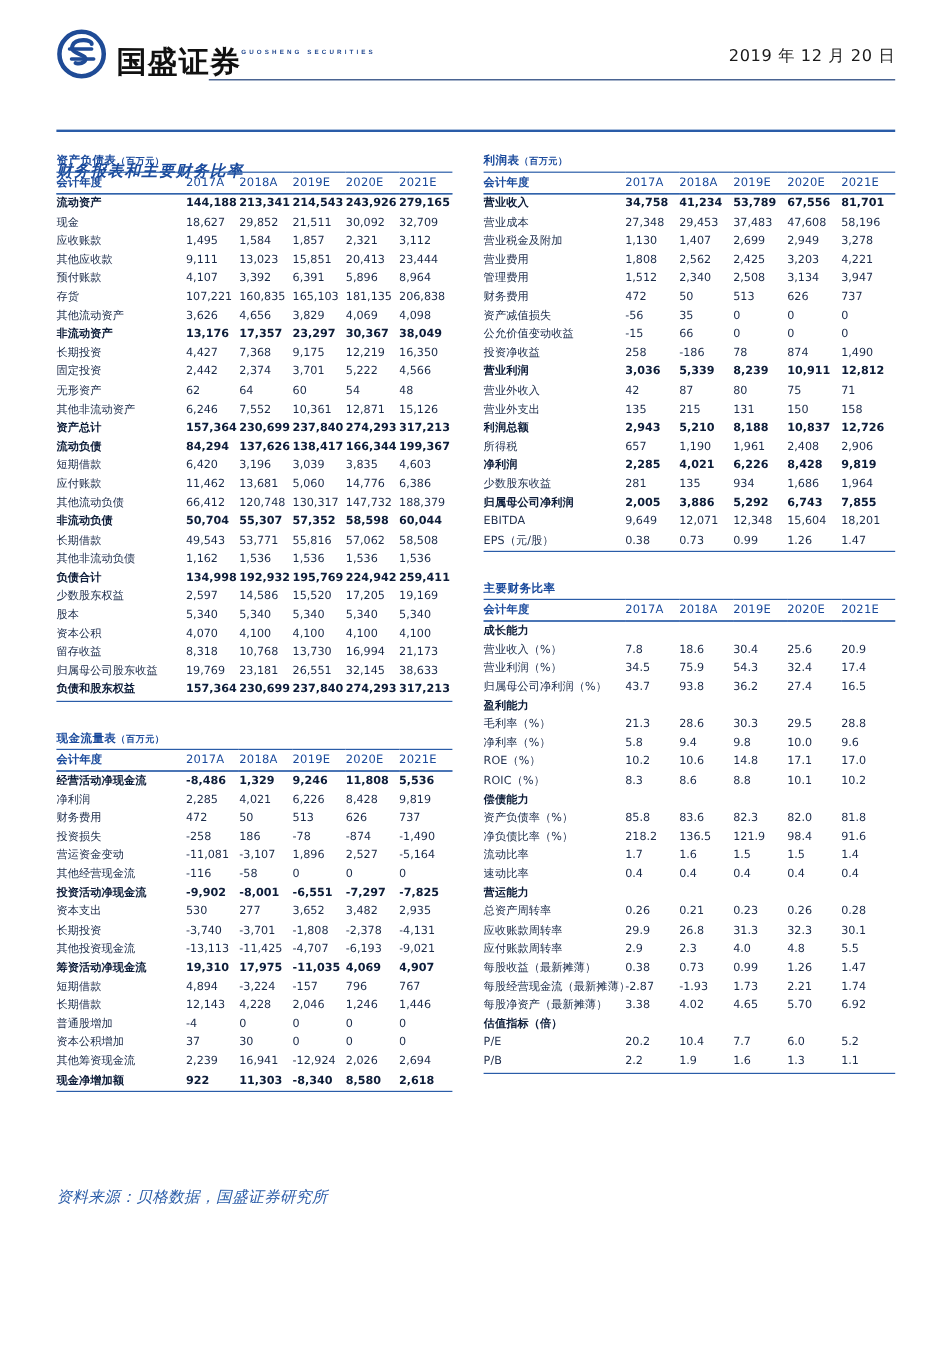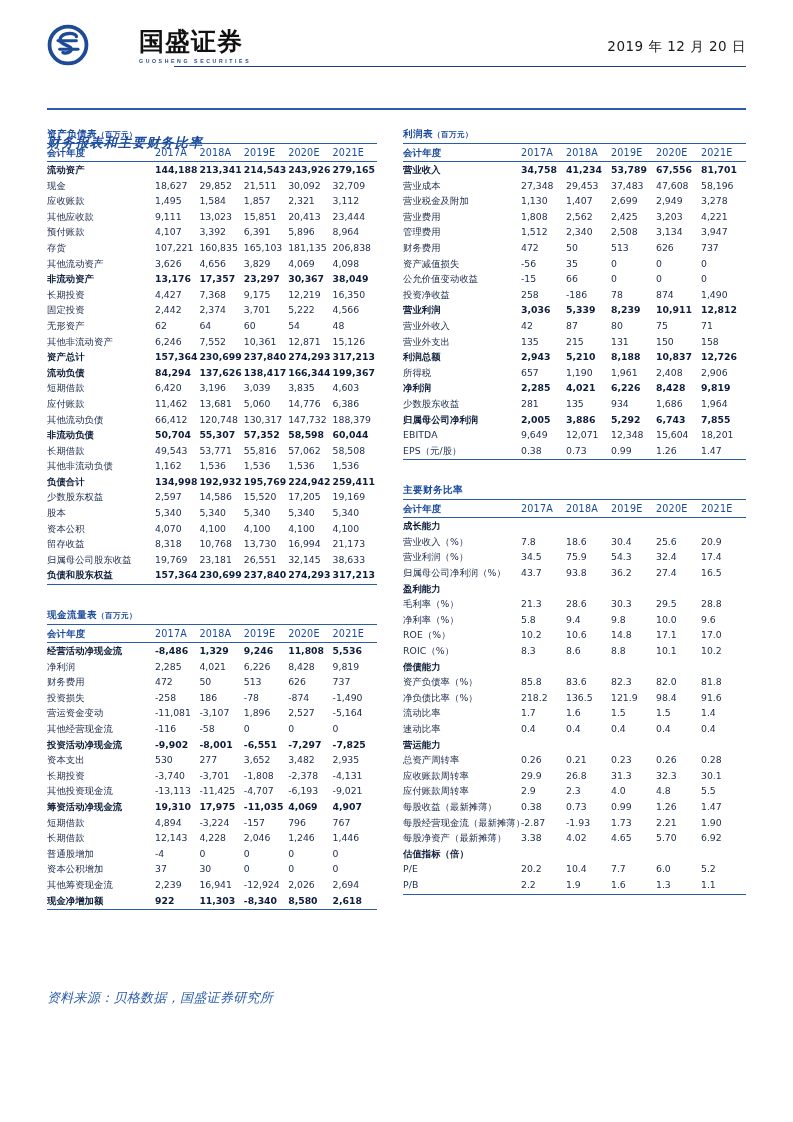--- a/index.html
+++ b/index.html
@@ -7,21 +7,21 @@
     width:793px;height:1122px;background:#ffffff;
     font-family:"Liberation Sans","DejaVu Sans",sans-serif;
     -webkit-font-smoothing:antialiased;
   }
   .page{position:relative;width:793px;height:1122px;overflow:hidden;}
 
   
   .header{position:absolute;left:0;top:0;width:793px;height:78px;}
   .logo-wrap{position:absolute;left:47px;top:24px;display:flex;align-items:flex-end;gap:8px;}
   .logo-mark{width:42px;height:42px;flex:0 0 42px;}
-  .logo-text-block{display:flex;flex-direction:column;justify-content:flex-end;padding-bottom:1px;margin-left:42px;}
+  .logo-text-block{display:flex;justify-content:flex-end;padding-bottom:1px;}
   .logo-cn{font-family:"DejaVu Sans","Liberation Sans",sans-serif;font-size:25px;font-weight:700;color:#111111;letter-spacing:1px;line-height:1.05;}
   .logo-en{font-size:5.2px;font-weight:700;color:#22488f;letter-spacing:2.6px;line-height:1.4;margin-top:2px;}
   .header-date{position:absolute;right:47px;top:38px;font-family:"DejaVu Sans","Liberation Sans",sans-serif;
     font-size:13.5px;color:#1a1a1a;letter-spacing:.5px;}
   .header-rule{position:absolute;left:174px;top:66px;width:572px;height:0;border-top:1.6px solid #1f3f78;}
 
   
   .sec-title{position:absolute;left:47px;top:90px;font-family:"DejaVu Sans","Liberation Sans",sans-serif;
     font-size:13px;font-weight:700;font-style:italic;color:#1a4a9c;letter-spacing:1.2px;margin-top:44px;}
   .sec-rule{position:absolute;left:47px;top:108px;width:699px;height:0;border-top:2px solid #2a5ca8;}
@@ -869,21 +869,21 @@
               <td class="num">0.99</td>
               <td class="num">1.26</td>
               <td class="num">1.47</td>
             </tr>
             <tr>
               <td class="lbl">每股经营现金流（最新摊薄）</td>
               <td class="num">-2.87</td>
               <td class="num">-1.93</td>
               <td class="num">1.73</td>
               <td class="num">2.21</td>
-              <td class="num">1.90</td>
+              <td class="num">1.74</td>
             </tr>
             <tr>
               <td class="lbl">每股净资产（最新摊薄）</td>
               <td class="num">3.38</td>
               <td class="num">4.02</td>
               <td class="num">4.65</td>
               <td class="num">5.70</td>
               <td class="num">6.92</td>
             </tr>
             <tr class="grouphdr">

